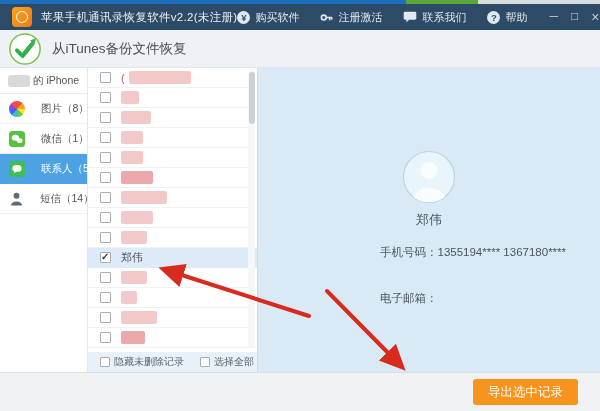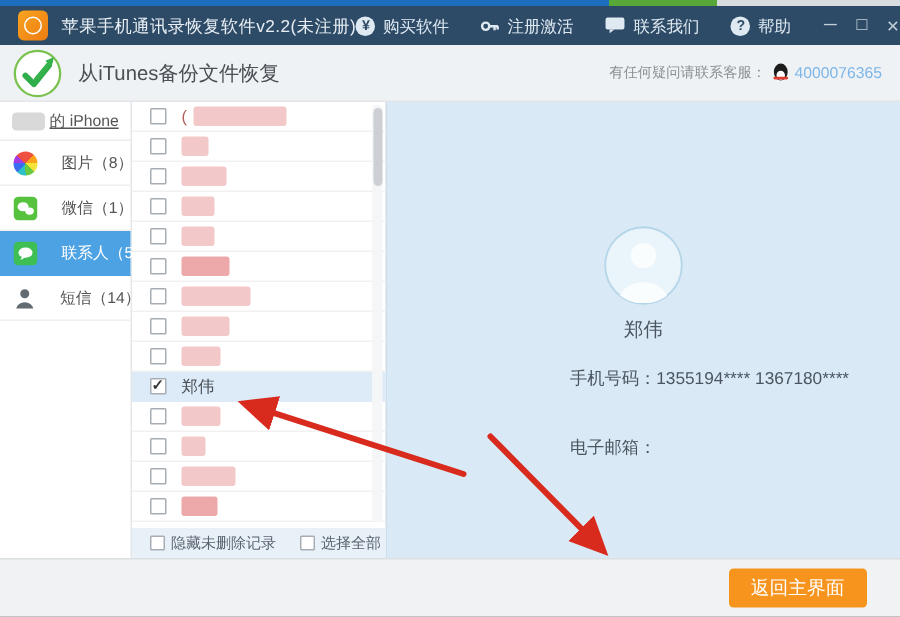--- a/index.html
+++ b/index.html
@@ -33,21 +33,21 @@
   .header-title { font-size:13.5px; color:#4a4f55; margin-left:10px;text-align:right; }
   .support { margin-left:auto; display:flex; align-items:center; gap:4px; font-size:9.5px; color:#8a9096; }
   .support .num { color:#7db6e8; font-size:10.5px; }
 
   
   .body { position:absolute; top:68px; left:0; right:0; bottom:39px; display:flex; }
 
   
   .sidebar { width:88px; background:#fff; border-right:1px solid #e4e7ea; flex:none; }
   .device { height:26px; display:flex; align-items:center; padding-left:8px; border-bottom:1px solid #ececec;
-            font-size:10.5px; color:#555; cursor:pointer;text-decoration:underline; }
+            font-size:10.5px; color:#555; cursor:pointer; }
   .device-blob { width:22px; height:12px; background:#d9d9d9; border-radius:3px; margin-right:3px; flex:none; }
   .sb-item { height:30px; display:flex; align-items:center; gap:16px; padding-left:9px; font-size:10.5px;
              color:#555; border-bottom:1px solid #f0f0f0; cursor:pointer; white-space:nowrap; }
   .sb-item.selected { background:#4da2e4; color:#fff; border-bottom-color:#4da2e4; }
   .sb-ic { flex:none; display:inline-flex; }
   .photos-ic { width:16px; height:16px; border-radius:8px;
       background:conic-gradient(#f05040 0 12%,#f9a21a 12% 25%,#f6e33a 25% 37%,#69c93f 37% 50%,
                  #2dbfc8 50% 62%,#3a6cf0 62% 75%,#a43ae0 75% 87%,#f05040 87% 100%); }
 
   
@@ -131,29 +131,20 @@
   </div>
 
   <div class="header">
     <svg width="34" height="34" viewBox="0 0 36 36">
       <circle cx="18" cy="18" r="16" fill="#fff" stroke="#7ac24e" stroke-width="1.6"></circle>
       <path d="M9.5 19.5 l6 6 L26 12.5" fill="none" stroke="#2fae49" stroke-width="4.2" stroke-linecap="round" stroke-linejoin="round"></path>
       <path d="M17 22 L27.5 9.5" stroke="#35b24c" stroke-width="3" stroke-linecap="round"></path>
       <path d="M29.5 6.5 L23.5 9 L28 13 Z" fill="#35b24c"></path>
     </svg>
     <span class="header-title">从iTunes备份文件恢复</span>
-    <div class="support">
-      <span>有任何疑问请联系客服：</span>
-      <svg width="11" height="13" viewBox="0 0 11 13">
-        <ellipse cx="5.5" cy="6" rx="4.6" ry="5.6" fill="#1c1c1c"></ellipse>
-        <ellipse cx="5.5" cy="8.2" rx="2.8" ry="3.1" fill="#fff"></ellipse>
-        <rect x="0.6" y="9.1" width="9.8" height="1.9" rx="0.95" fill="#e03a2f"></rect>
-      </svg>
-      <span class="num">4000076365</span>
-    </div>
   </div>
 
   <div class="body">
 
     <div class="sidebar">
       <div class="device">
         <span class="device-blob"></span>
         <span>的 iPhone</span>
       </div>
       <div id="sb-items">
@@ -288,21 +279,21 @@
         <span>手机号码：</span><span>1355194**** 1367180****</span>
       </div>
       <div class="d-line d-email">
         <span>电子邮箱：</span><span></span>
       </div>
     </div>
   </div>
 
   <div class="bottom-bar">
     <span class="spacer"></span>
-    <button class="btn">返回主界面</button>
+    <button class="btn">导出选中记录</button>
   </div>
 
   <svg class="arrows" width="600" height="411" viewBox="0 0 600 411">
     <defs>
       <marker id="ah" markerWidth="7" markerHeight="7" refX="4.5" refY="3" orient="auto">
         <path d="M0,0 L6.5,3 L0,6 Z" fill="#d92a1e"></path>
       </marker>
     </defs>
     <line x1="309" y1="316" x2="166" y2="270" stroke="#d92a1e" stroke-width="4" stroke-linecap="round" marker-end="url(#ah)"></line>
     <line x1="327" y1="291" x2="400" y2="365" stroke="#d92a1e" stroke-width="4" stroke-linecap="round" marker-end="url(#ah)"></line>

